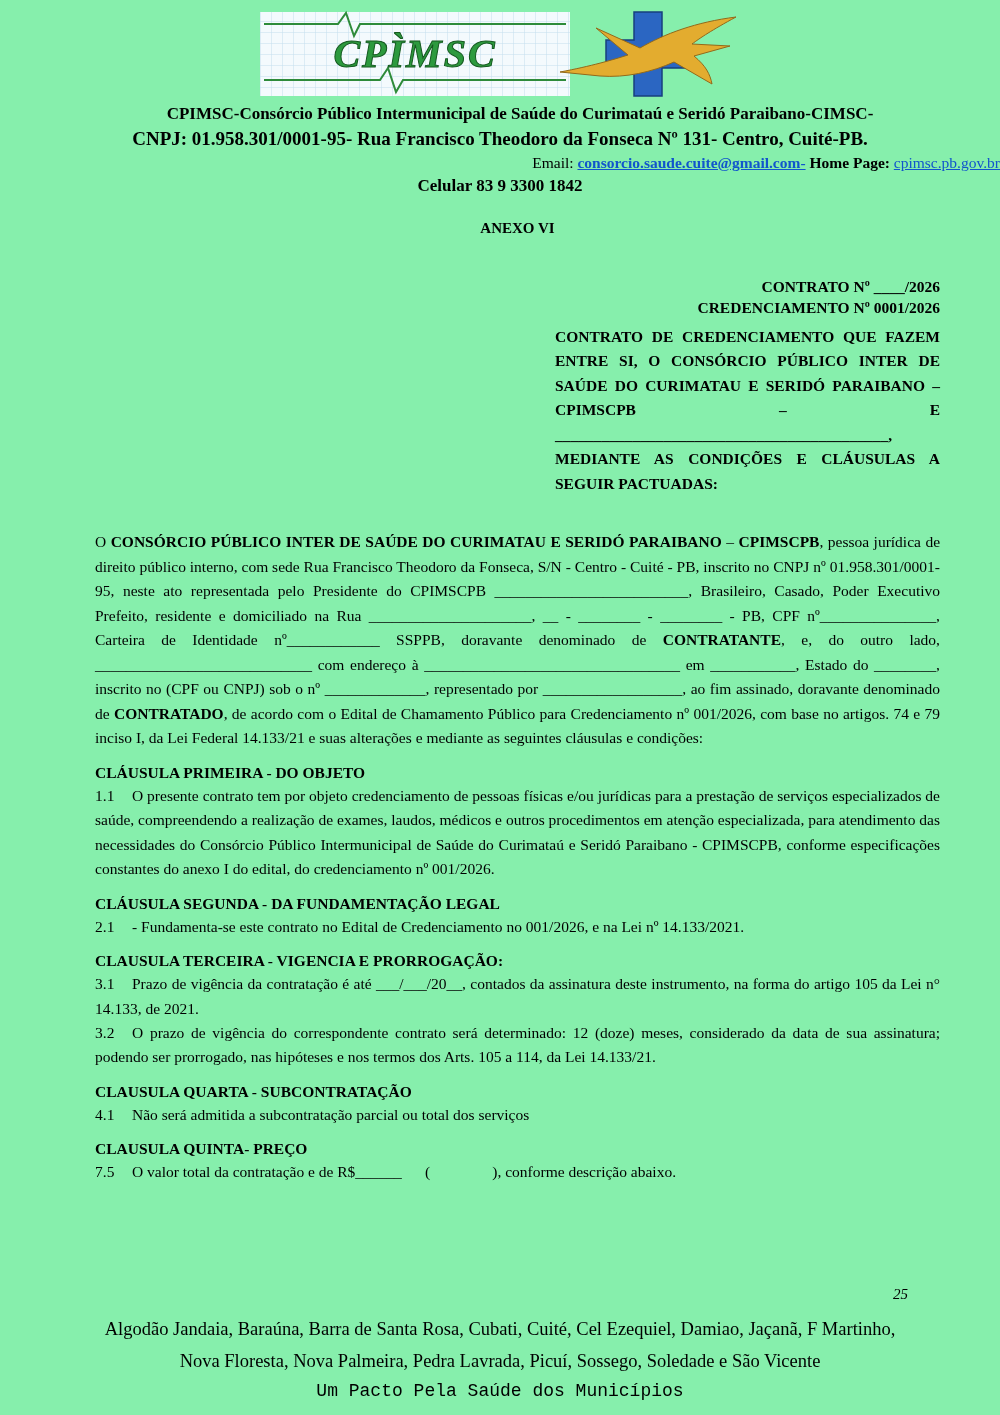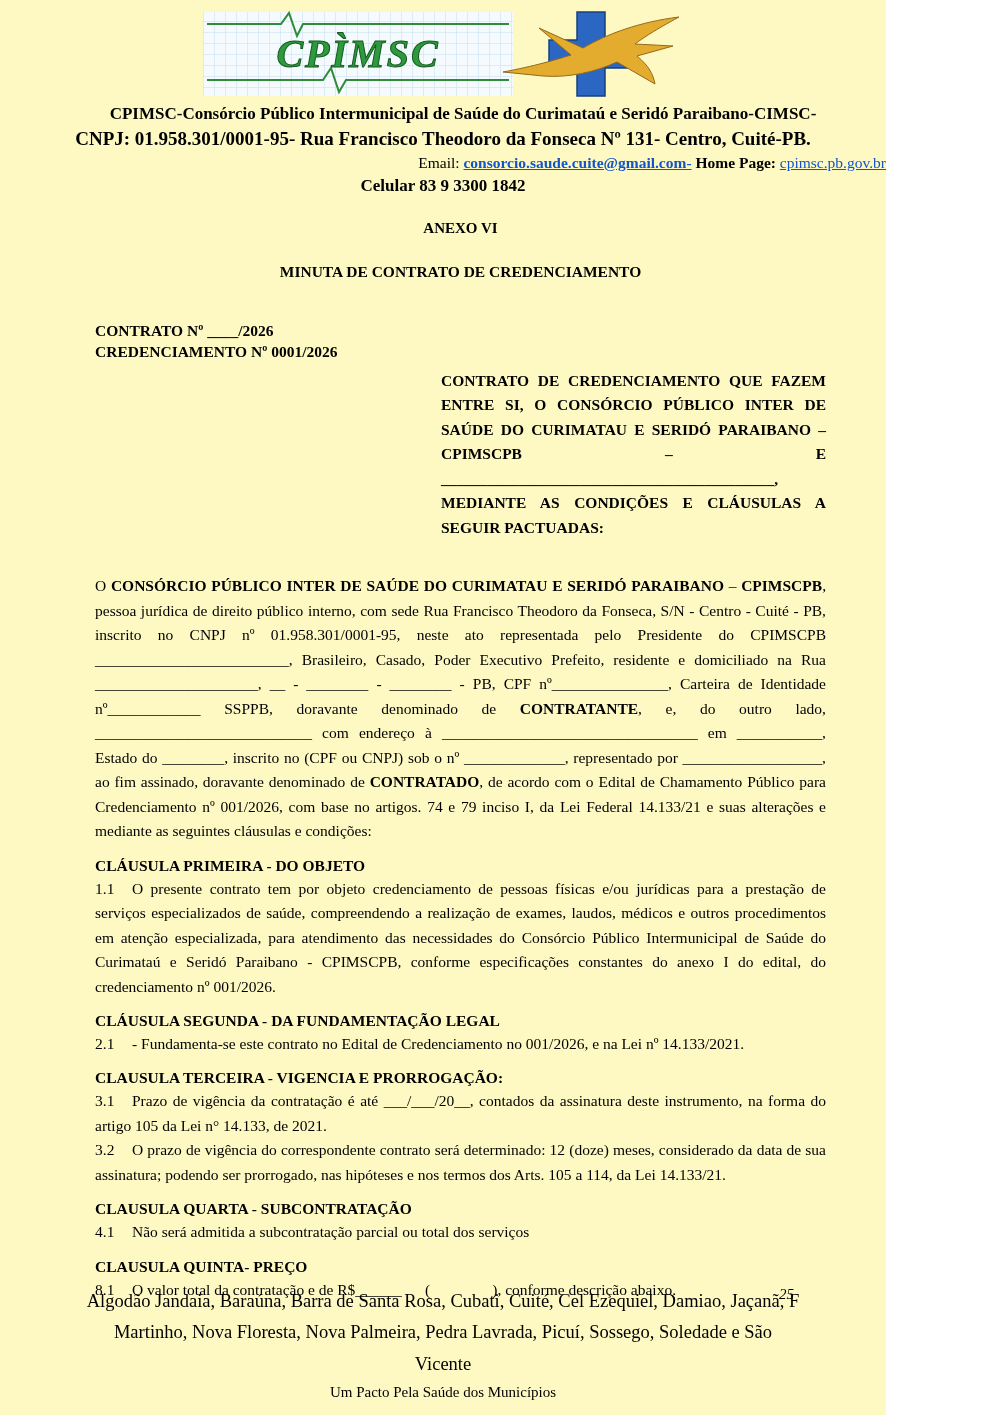--- a/index.html
+++ b/index.html
@@ -1,51 +1,51 @@
 <!DOCTYPE html>
 <html><head>
 <meta charset="utf-8">
 <style>
   * { box-sizing: border-box; }
   html, body { margin: 0; padding: 0; background: #ffffff; }
   .page {
-    width: 886px; height: 1415px; position: relative; background: #fef9c3;
+    width: 1000px; height: 1415px; position: relative; background: #86efac;
     font-family: "Liberation Serif", serif; color: #000; overflow: hidden;
   }
   .bold { font-weight: bold; }
   .letterhead { text-align: center; }
   .logo-row { display: flex; justify-content: center; padding-top: 10px; }
   .lh-org   { font-size: 17px; font-weight: bold; margin-top: 6px; padding-left: 40px; }
   .lh-cnpj  { font-size: 19px; font-weight: bold; margin-top: 4px; }
   .lh-contact { font-size: 15.5px; margin-top: 4px; text-align: right; }
   .lh-phone { font-size: 17px; font-weight: bold; margin-top: 4px; }
   a.link { color: #1155cc; text-decoration: underline; }
 
   .content { padding: 0 60px 0 95px; }
   .annex     { font-size: 15px;   font-weight: bold; text-align: center; margin-top: 24px; }
   .doc-title { font-size: 15.5px; font-weight: bold; text-align: center; margin-top: 26px; }
 
-  .contract-ids { font-size: 15.5px; font-weight: bold; margin-top: 40px; line-height: 1.35; }
+  .contract-ids { font-size: 15.5px; font-weight: bold; margin-top: 40px; line-height: 1.35; text-align: right; }
 
   .preamble {
     width: 385px; margin: 6px 0 0 auto; font-weight: bold; font-size: 15.5px;
     line-height: 1.58; text-align: justify;
   }
   .opening { margin: 34px 0 0 0; font-size: 15.5px; line-height: 1.58; text-align: justify; }
 
   .clause { margin-top: 0; }
   .clause-heading { font-size: 15.5px; font-weight: bold; margin: 13px 0 2px 0; }
   .clause-item { margin: 0; font-size: 15.5px; line-height: 1.58; text-align: justify; }
   .num { display: inline-block; min-width: 37px; }
 
   .page-number { position: absolute; right: 92px; bottom: 112px; font-style: italic; font-size: 15px; }
 
   .footer { position: absolute; left: 0; right: 0; bottom: 14px; text-align: center; }
   .footer-munis { font-size: 18.5px; line-height: 1.7; padding: 0 85px; }
-  .footer-motto { font-size: 15px; margin-top: 4px; }
+  .footer-motto { font-size: 18px; margin-top: 4px; font-family: Liberation Mono, monospace; }
 </style>
 </head>
 <body>
 
 <div class="page">
 
   <header class="letterhead">
     <div class="logo-row">
       <svg width="480" height="88" viewBox="0 0 480 88" xmlns="http://www.w3.org/2000/svg">
         <defs>
@@ -71,21 +71,20 @@
       <span>Email:</span>
       <a href="#" class="link bold">consorcio.saude.cuite@gmail.com-</a>
       <span class="bold">Home Page:</span>
       <a href="#" class="link">cpimsc.pb.gov.br</a>
     </div>
     <div class="lh-phone">Celular 83 9 3300 1842</div>
   </header>
 
   <main class="content">
     <div class="annex">ANEXO VI</div>
-    <div class="doc-title">MINUTA DE CONTRATO DE CREDENCIAMENTO</div>
 
     <div class="contract-ids">
       <div>CONTRATO Nº ____/2026</div>
       <div>CREDENCIAMENTO Nº 0001/2026</div>
     </div>
 
     <p class="preamble">CONTRATO DE CREDENCIAMENTO QUE FAZEM ENTRE SI, O CONSÓRCIO PÚBLICO INTER DE SAÚDE DO CURIMATAU E SERIDÓ PARAIBANO – CPIMSCPB – E ___________________________________________, MEDIANTE AS CONDIÇÕES E CLÁUSULAS A SEGUIR PACTUADAS:</p>
 
     <p class="opening"><span>O </span><span style="font-weight: bold;">CONSÓRCIO PÚBLICO INTER DE SAÚDE DO CURIMATAU E SERIDÓ PARAIBANO</span><span> – </span><span style="font-weight: bold;">CPIMSCPB</span><span>, pessoa jurídica de direito público interno, com sede Rua Francisco Theodoro da Fonseca, S/N - Centro - Cuité - PB, inscrito no CNPJ nº 01.958.301/0001-95, neste ato representada pelo Presidente do CPIMSCPB _________________________, Brasileiro, Casado, Poder Executivo Prefeito, residente e domiciliado na Rua _____________________, __ - ________ - ________ - PB, CPF nº_______________, Carteira de Identidade nº____________ SSPPB, doravante denominado de </span><span style="font-weight: bold;">CONTRATANTE</span><span>, e, do outro lado, ____________________________ com endereço à _________________________________ em ___________, Estado do ________, inscrito no (CPF ou CNPJ) sob o nº _____________, representado por __________________, ao fim assinado, doravante denominado de </span><span style="font-weight: bold;">CONTRATADO</span><span>, de acordo com o Edital de Chamamento Público para Credenciamento nº 001/2026, com base no artigos. 74 e 79 inciso I, da Lei Federal 14.133/21 e suas alterações e mediante as seguintes cláusulas e condições:</span></p>
 
@@ -105,21 +104,21 @@
       <p class="clause-item"><span class="num">3.2</span><span>O prazo de vigência do correspondente contrato será determinado: 12 (doze) meses, considerado da data de sua assinatura; podendo ser prorrogado, nas hipóteses e nos termos dos Arts. 105 a 114, da Lei 14.133/21.</span></p>
     </section>
 
     <section class="clause">
       <h3 class="clause-heading">CLAUSULA QUARTA - SUBCONTRATAÇÃO</h3>
       <p class="clause-item"><span class="num">4.1</span><span>Não será admitida a subcontratação parcial ou total dos serviços</span></p>
     </section>
 
     <section class="clause">
       <h3 class="clause-heading">CLAUSULA QUINTA- PREÇO</h3>
-      <p class="clause-item"><span class="num">8.1</span><span>O valor total da contratação e de R$______  (    ), conforme descrição abaixo.</span></p>
+      <p class="clause-item"><span class="num">7.5</span><span>O valor total da contratação e de R$______  (    ), conforme descrição abaixo.</span></p>
     </section>
   </main>
 
   <div class="page-number">25</div>
 
   <footer class="footer">
     <div class="footer-munis">Algodão Jandaia, Baraúna, Barra de Santa Rosa, Cubati, Cuité, Cel Ezequiel, Damiao, Jaçanã, F Martinho, Nova Floresta, Nova Palmeira, Pedra Lavrada, Picuí, Sossego, Soledade e São Vicente</div>
     <div class="footer-motto">Um Pacto Pela Saúde dos Municípios</div>
   </footer>
 

